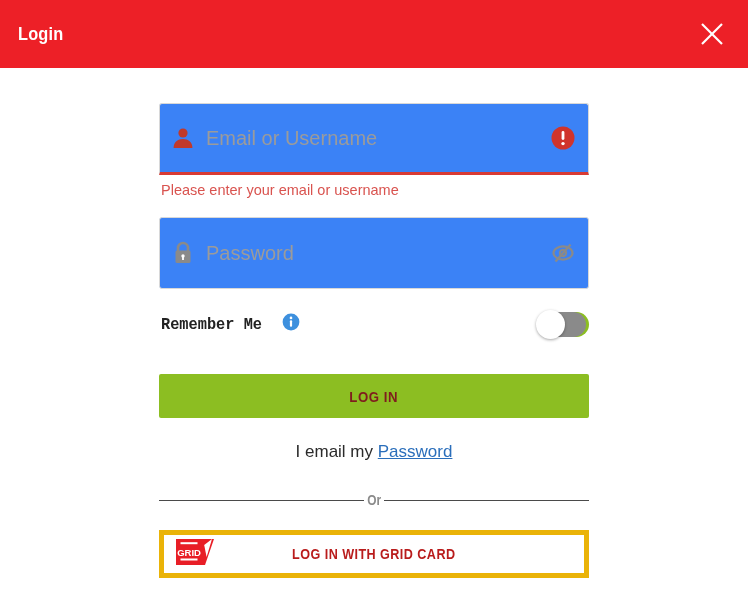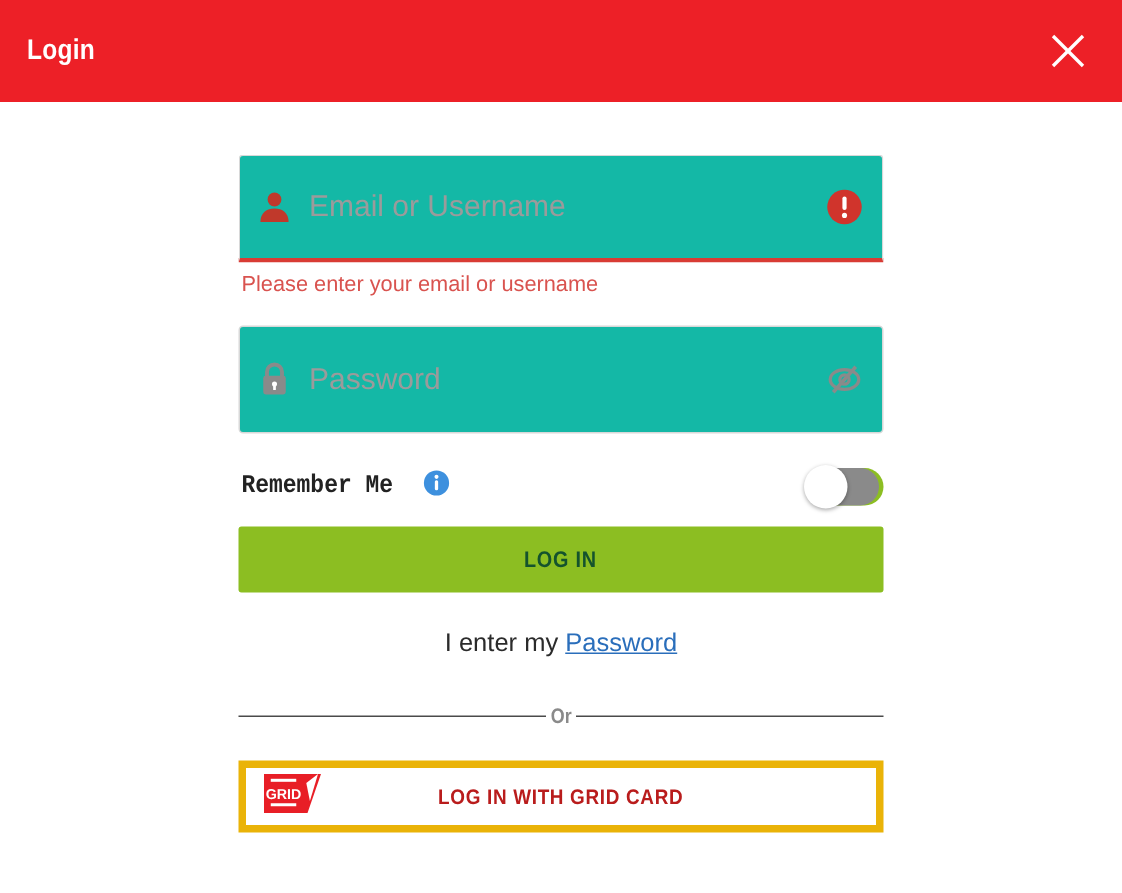--- a/index.html
+++ b/index.html
@@ -46,21 +46,21 @@
   .form-wrap {
     width: 430px;
     margin: 0 auto;
     padding-top: 35px;
     box-sizing: border-box;
   }
 
   .field {
     position: relative;
     height: 72px;
-    background: #14b8a6;
+    background: #3b82f6;
     border: 1px solid #d8d8d8;
     border-radius: 3px;
     box-sizing: border-box;
     display: flex;
     align-items: center;
   }
   .field.error {
     border-bottom: 3px solid #D83B34;
     border-radius: 3px 3px 0 0;
   }
@@ -157,25 +157,25 @@
     border-radius: 50%;
     background: #ffffff;
     box-shadow: 0 1px 3px rgba(0,0,0,0.35);
   }
 
   
   .login-btn {
     display: block;
     width: 100%;
     height: 44px;
-    margin-top: 14px;
+    margin-top: 37px;
     background: #8CBE22;
     border: none;
     border-radius: 2px;
-    color: #14532d;
+    color: #7f1d1d;
     font-family: "Liberation Sans", sans-serif;
     font-size: 15px;
     font-weight: bold;
     letter-spacing: 0.6px;
     cursor: pointer;
   }
   .login-btn span {
     display: inline-block;
     transform: scaleX(0.88);
   }
@@ -323,21 +323,21 @@
       <div class="toggle-track-off"></div>
       <div class="toggle-knob"></div>
     </div>
   </div>
 
   <button class="login-btn">
     <span>LOG IN</span>
   </button>
 
   <div class="forgot-row">
-    <span>I enter my </span><a class="forgot-link" href="#">Password</a>
+    <span>I email my </span><a class="forgot-link" href="#">Password</a>
   </div>
 
   <div class="or-divider">
     <div class="or-line"></div>
     <div class="or-text">Or</div>
     <div class="or-line"></div>
   </div>
 
   <div class="grid-btn">
     <span class="grid-logo">

